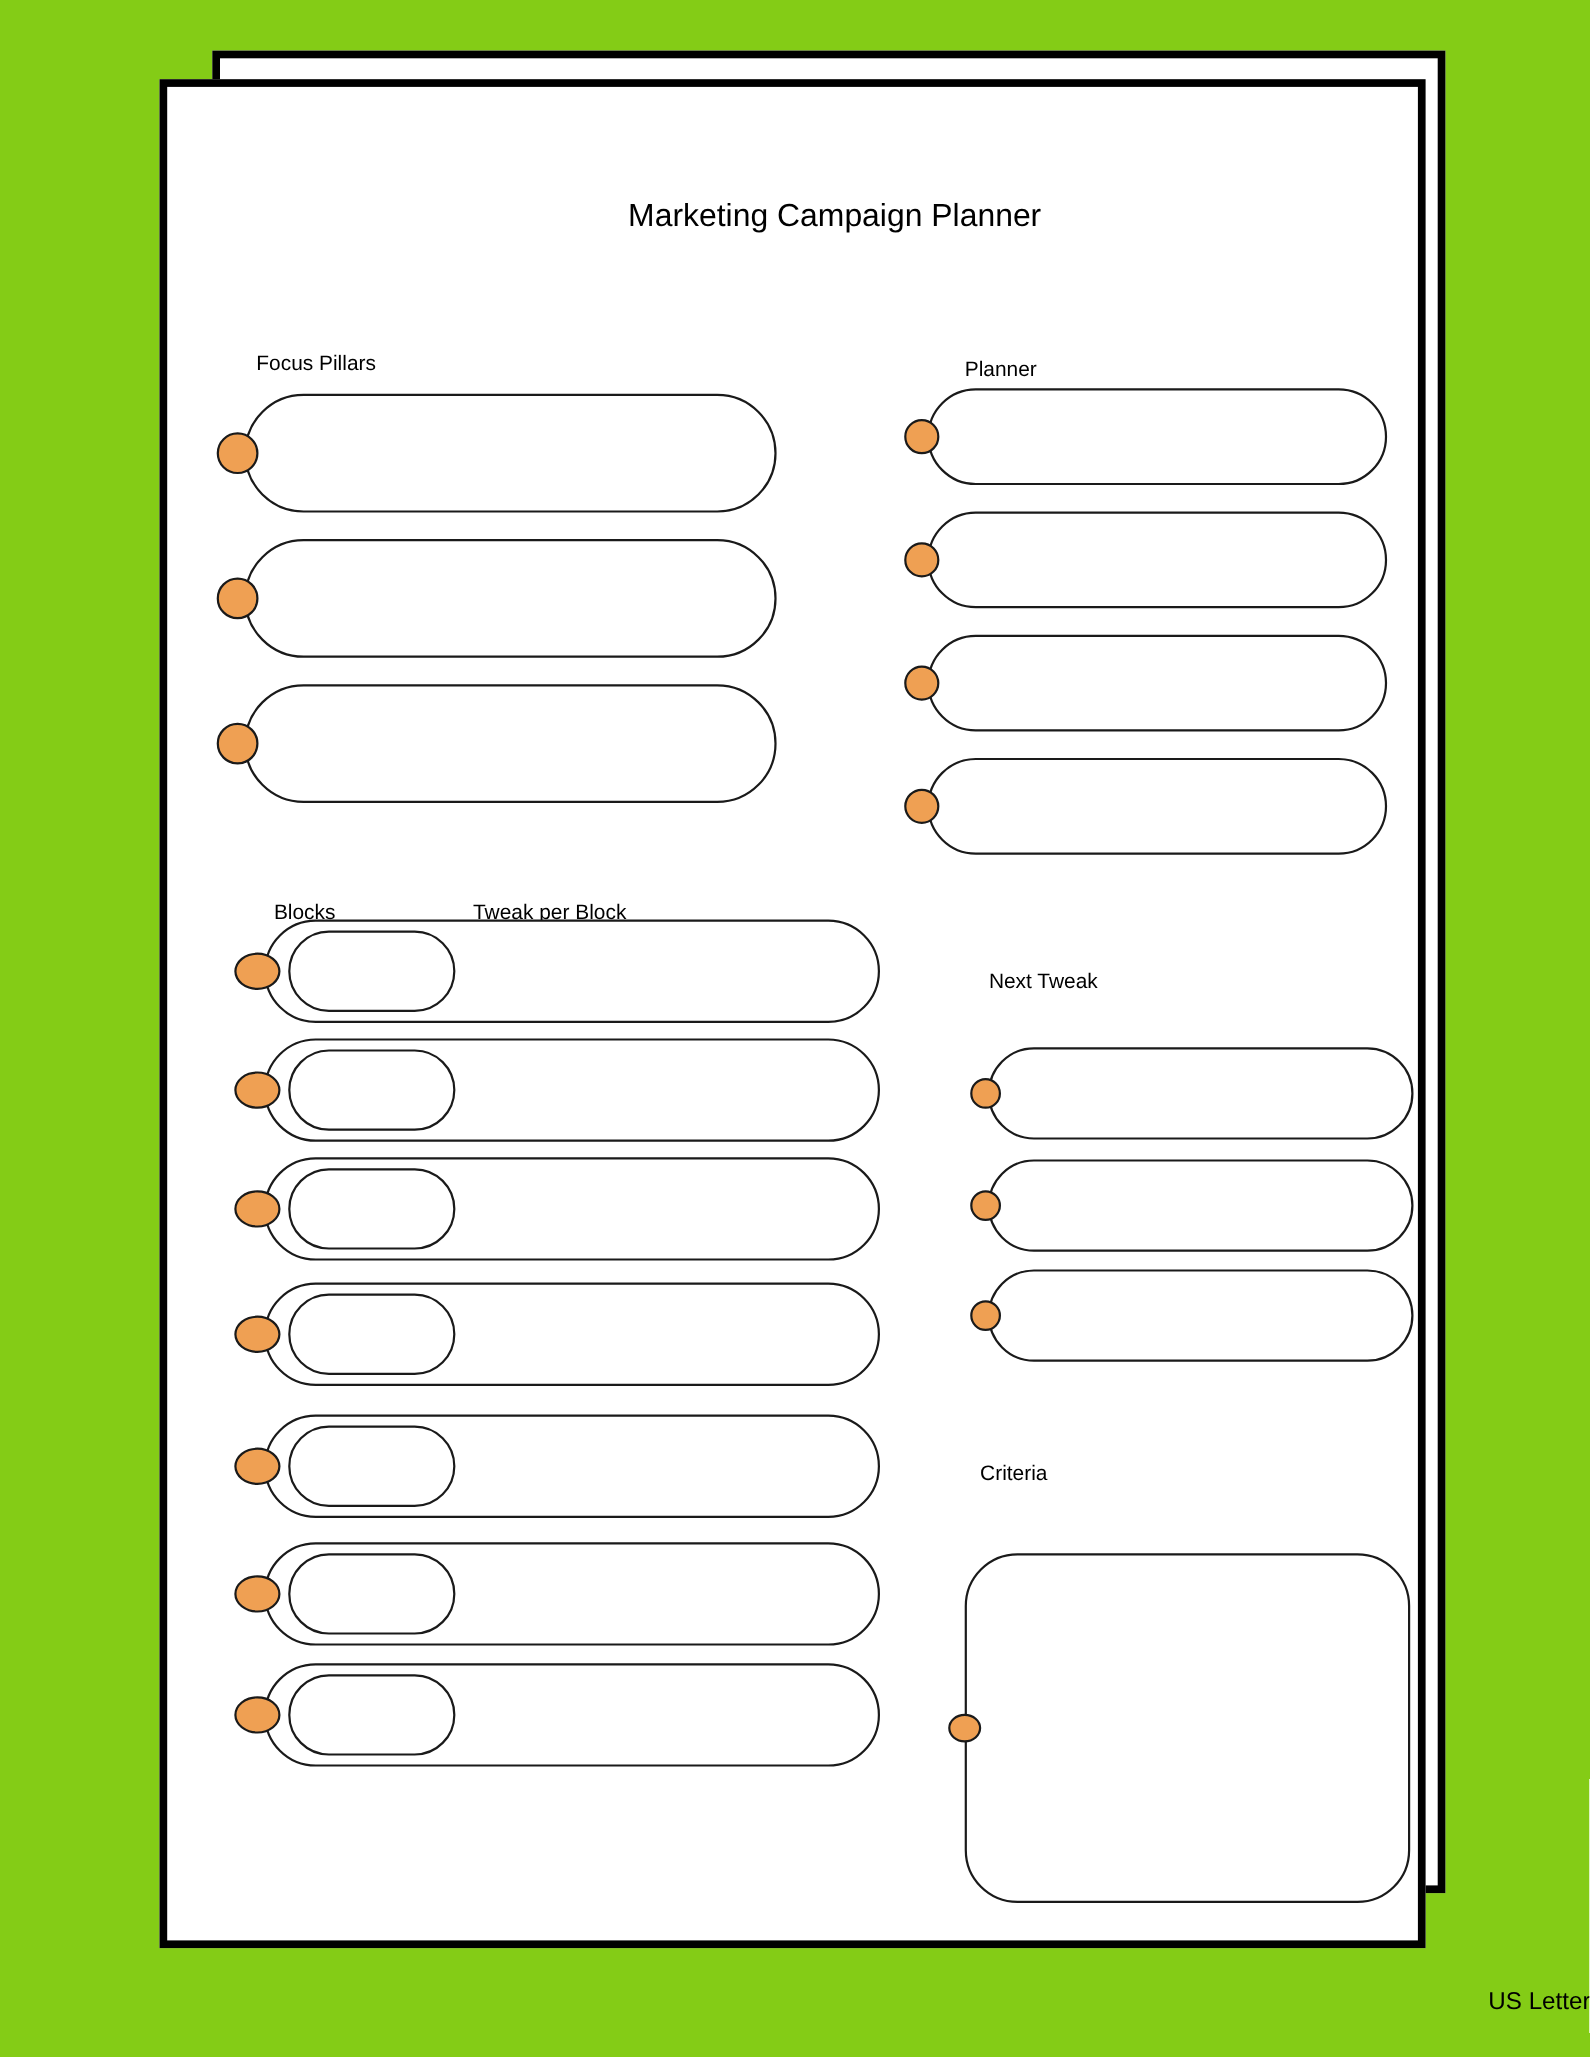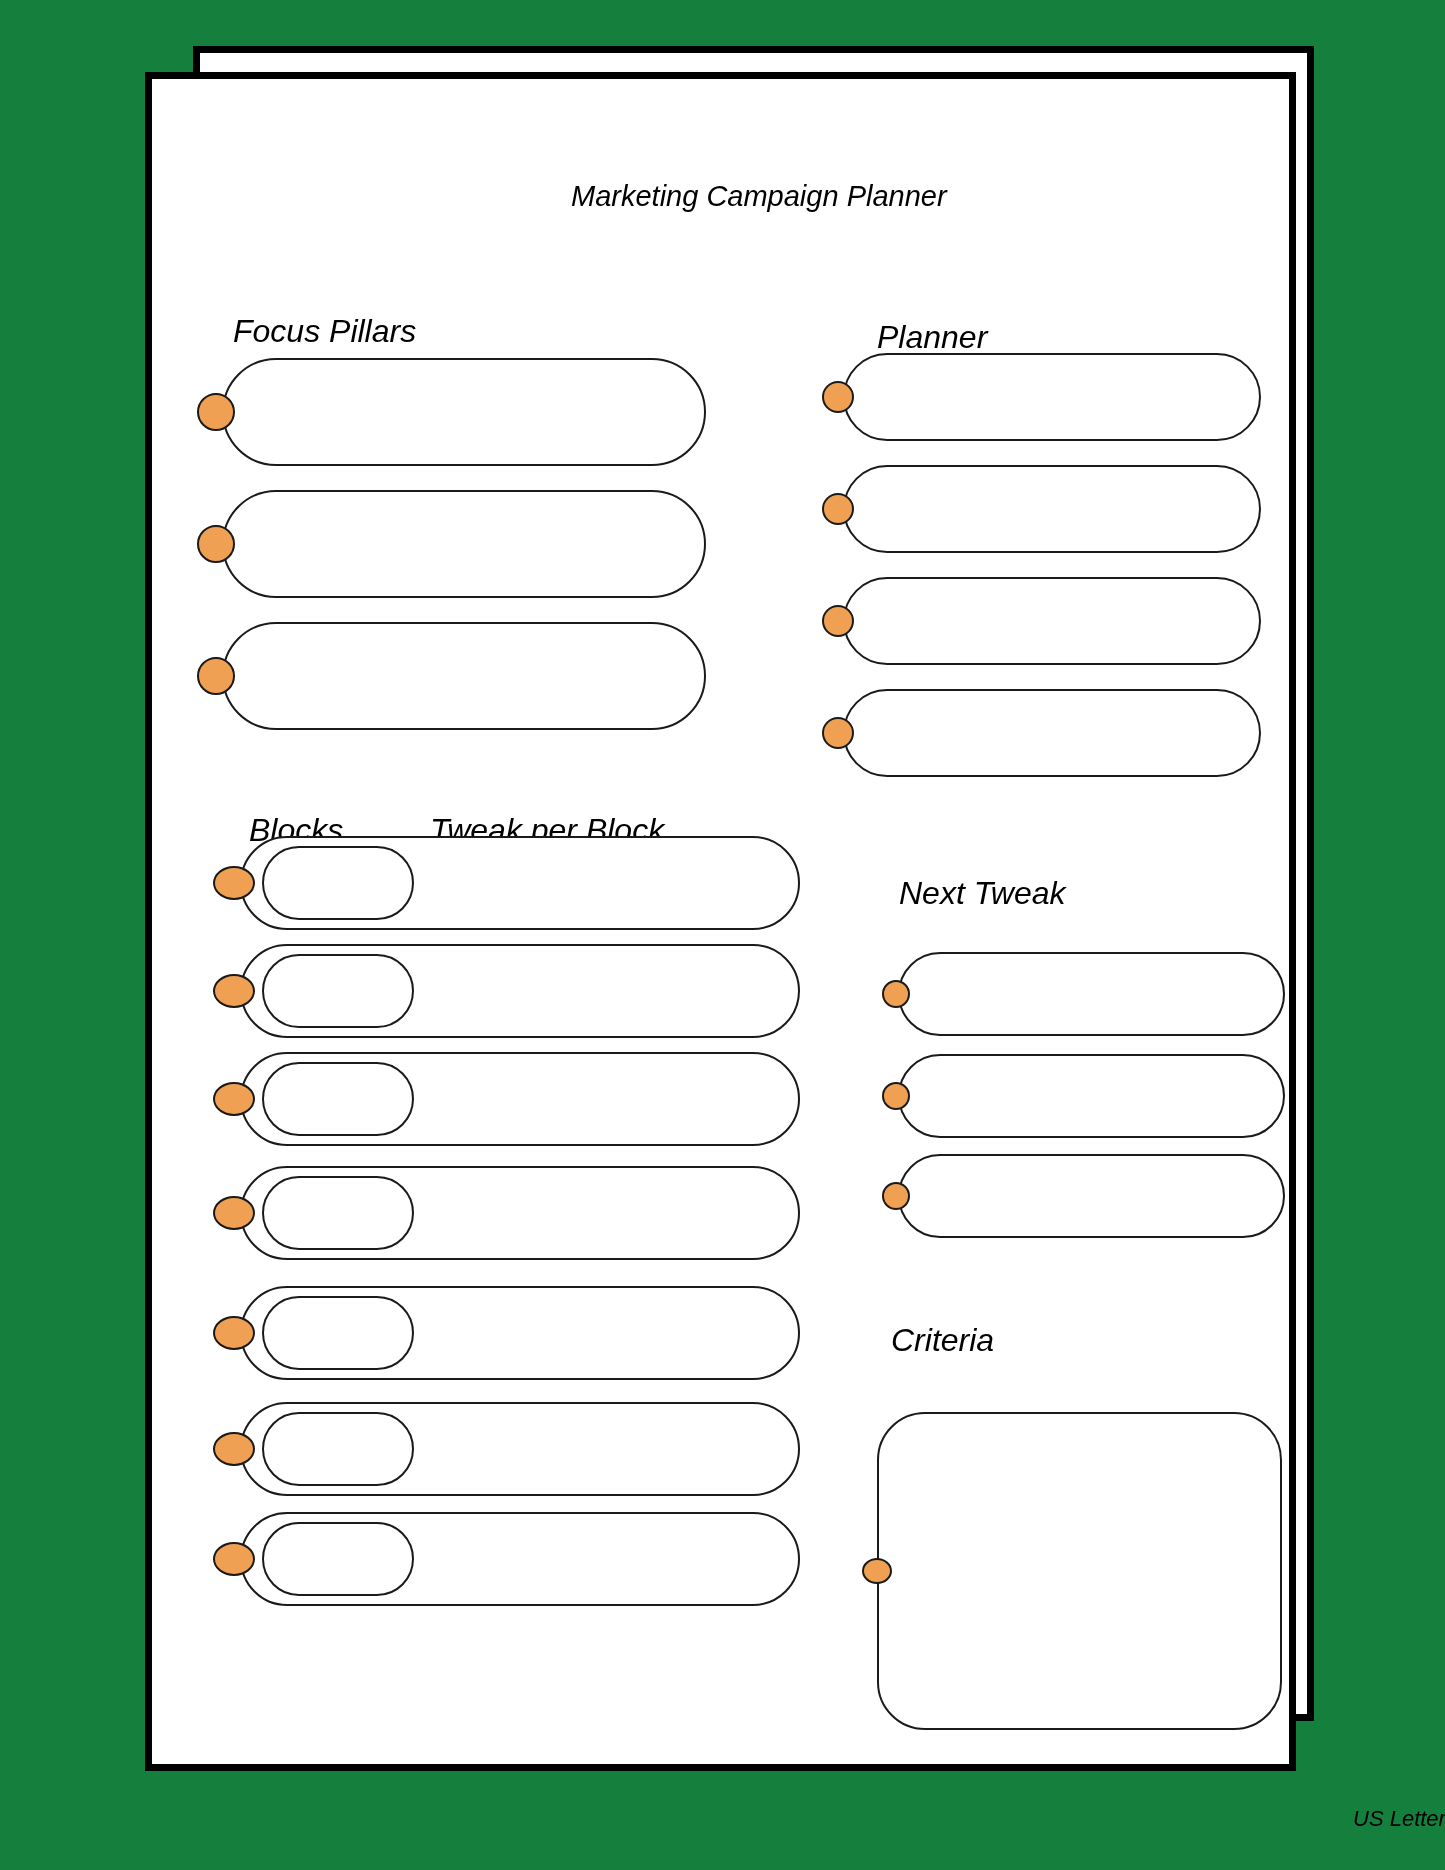--- a/index.html
+++ b/index.html
@@ -5,23 +5,22 @@
   html, body {
     margin: 0;
     padding: 0;
     background: #ffffff;
     font-family: "Liberation Sans", "DejaVu Sans", sans-serif;
   }
   .canvas {
     position: relative;
     width: 1445px;
     height: 1870px;
-    background: #15803d;
+    background: #84cc16;
     overflow: hidden;
-    font-style: italic;
   }
   .back-page {
     position: absolute;
     left: 193px; top: 46px;
     width: 1121px; height: 1675px;
     border: 7px solid #000000;
     background: #ffffff;
     box-sizing: border-box;
   }
   .front-page {
@@ -35,21 +34,21 @@
   .title {
     position: absolute;
     left: 571px; top: 180px;
     font-size: 29px;
     line-height: 32px;
     color: #000000;
     white-space: nowrap;
   }
   .label {
     position: absolute;
-    font-size: 32px;
+    font-size: 19px;
     line-height: 32px;
     color: #000000;
     white-space: nowrap;
   }
   .pill {
     position: absolute;
     background: #ffffff;
     border: 2px solid #1a1a1a;
     box-sizing: border-box;
   }

